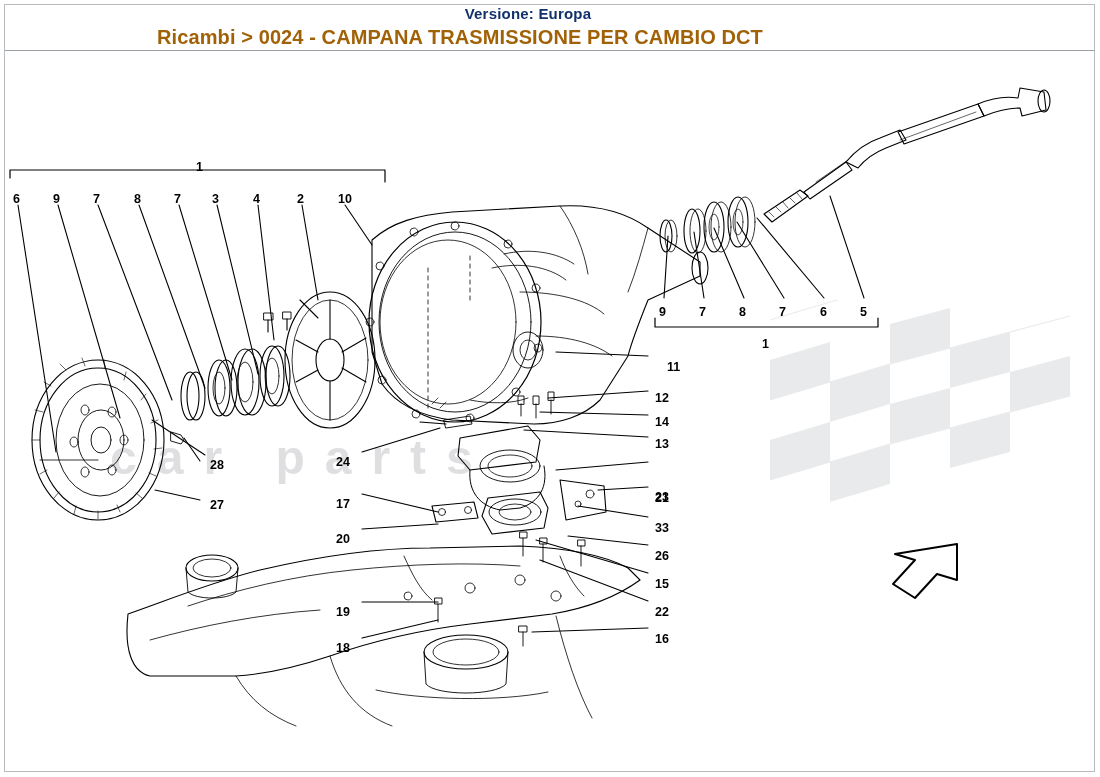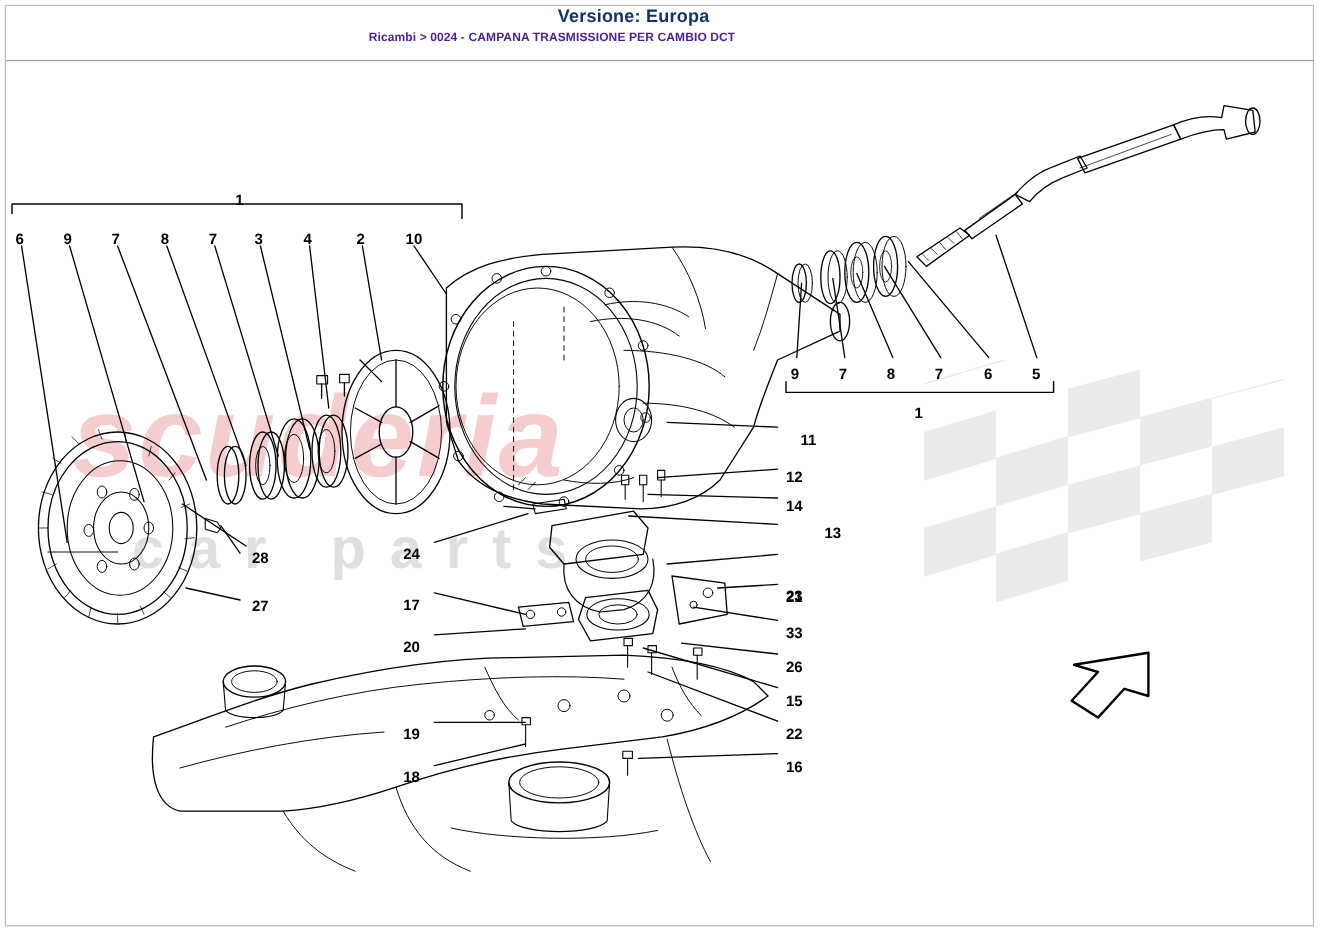--- a/index.html
+++ b/index.html
@@ -28,23 +28,23 @@
     font-weight: bold;
     color: #12316b;
     letter-spacing: 0.2px;
   }
   .hdr-title {
     position: absolute;
     top: 26px;
     left: 0;
     width: 920px;
     text-align: center;
-    font-size: 10px;
+    font-size: 20px;
     font-weight: bold;
-    color: #4c1d95;
+    color: #a16207;
     letter-spacing: 0.1px;
   }
   .hdr-rule {
     position: absolute;
     top: 50px;
     left: 5px;
     width: 1090px;
     height: 1px;
     background: #9aa0a6;
   }
@@ -119,21 +119,20 @@
 <body>
 
 <div id="page">
 
   <div class="frame"></div>
 
   <div class="hdr-version">Versione: Europa</div>
   <div class="hdr-title">Ricambi &gt; 0024 - CAMPANA TRASMISSIONE PER CAMBIO DCT</div>
   <div class="hdr-rule"></div>
 
-  <div class="wm-text">scuderia</div>
   <div class="wm-sub">car parts</div>
 
   <svg class="wm-flag" viewBox="0 0 320 210">
     <g fill="#b9bcc0">
       <polygon points="10,60 70,42 70,82 10,100"></polygon>
       <polygon points="130,24 190,8 190,48 130,64"></polygon>
       <polygon points="70,82 130,64 130,104 70,122"></polygon>
       <polygon points="190,48 250,32 250,72 190,88"></polygon>
       <polygon points="10,140 70,122 70,162 10,180"></polygon>
       <polygon points="130,104 190,88 190,128 130,144"></polygon>
@@ -415,21 +414,21 @@
   <div class="num" style="left:659px; top:305px;">9</div>
   <div class="num" style="left:699px; top:305px;">7</div>
   <div class="num" style="left:739px; top:305px;">8</div>
   <div class="num" style="left:779px; top:305px;">7</div>
   <div class="num" style="left:820px; top:305px;">6</div>
   <div class="num" style="left:860px; top:305px;">5</div>
 
   <div class="num" style="left:655px; top:360px;margin-left:12px;">11</div>
   <div class="num" style="left:655px; top:391px;">12</div>
   <div class="num" style="left:655px; top:415px;">14</div>
-  <div class="num" style="left:655px; top:437px;margin-left:32px;">13</div>
+  <div class="num" style="left:655px; top:437px;">13</div>
   <div class="num" style="left:655px; top:466px;margin-top:24px;">23</div>
   <div class="num" style="left:655px; top:491px;">21</div>
   <div class="num" style="left:655px; top:521px;">33</div>
   <div class="num" style="left:655px; top:549px;">26</div>
   <div class="num" style="left:655px; top:577px;">15</div>
   <div class="num" style="left:655px; top:605px;">22</div>
   <div class="num" style="left:655px; top:632px;">16</div>
 
   <div class="num" style="left:336px; top:455px;">24</div>
   <div class="num" style="left:336px; top:497px;">17</div>

